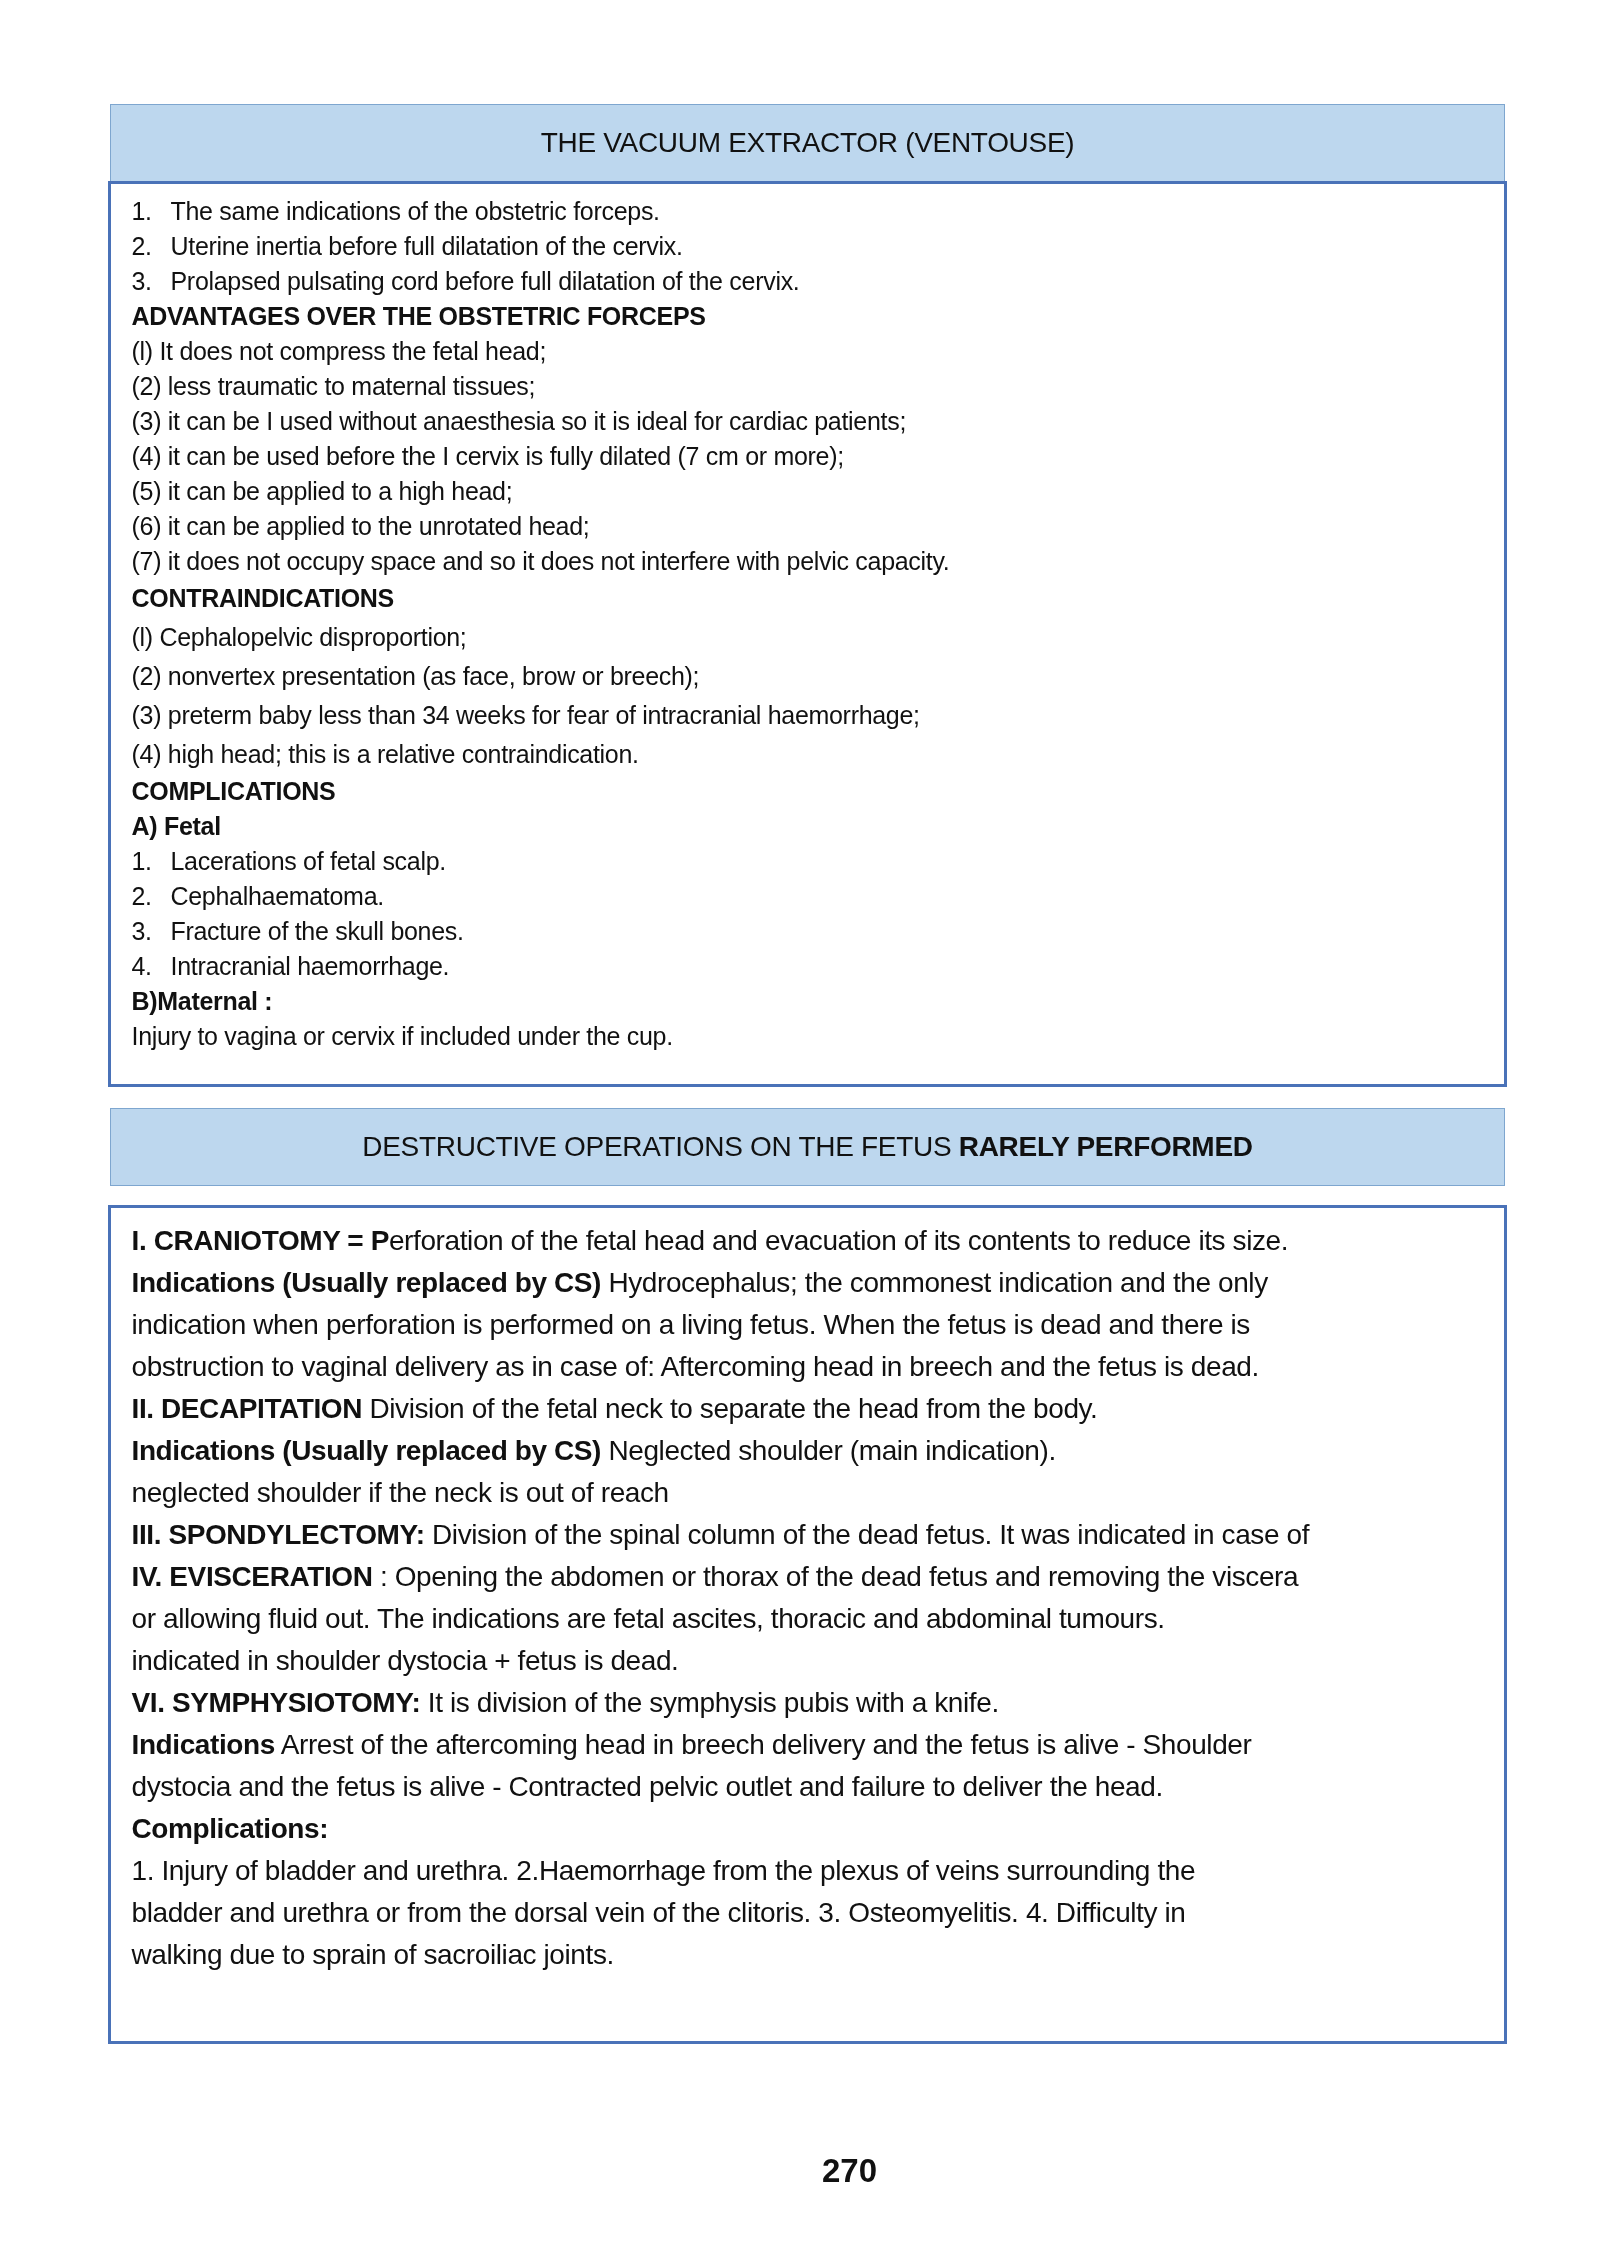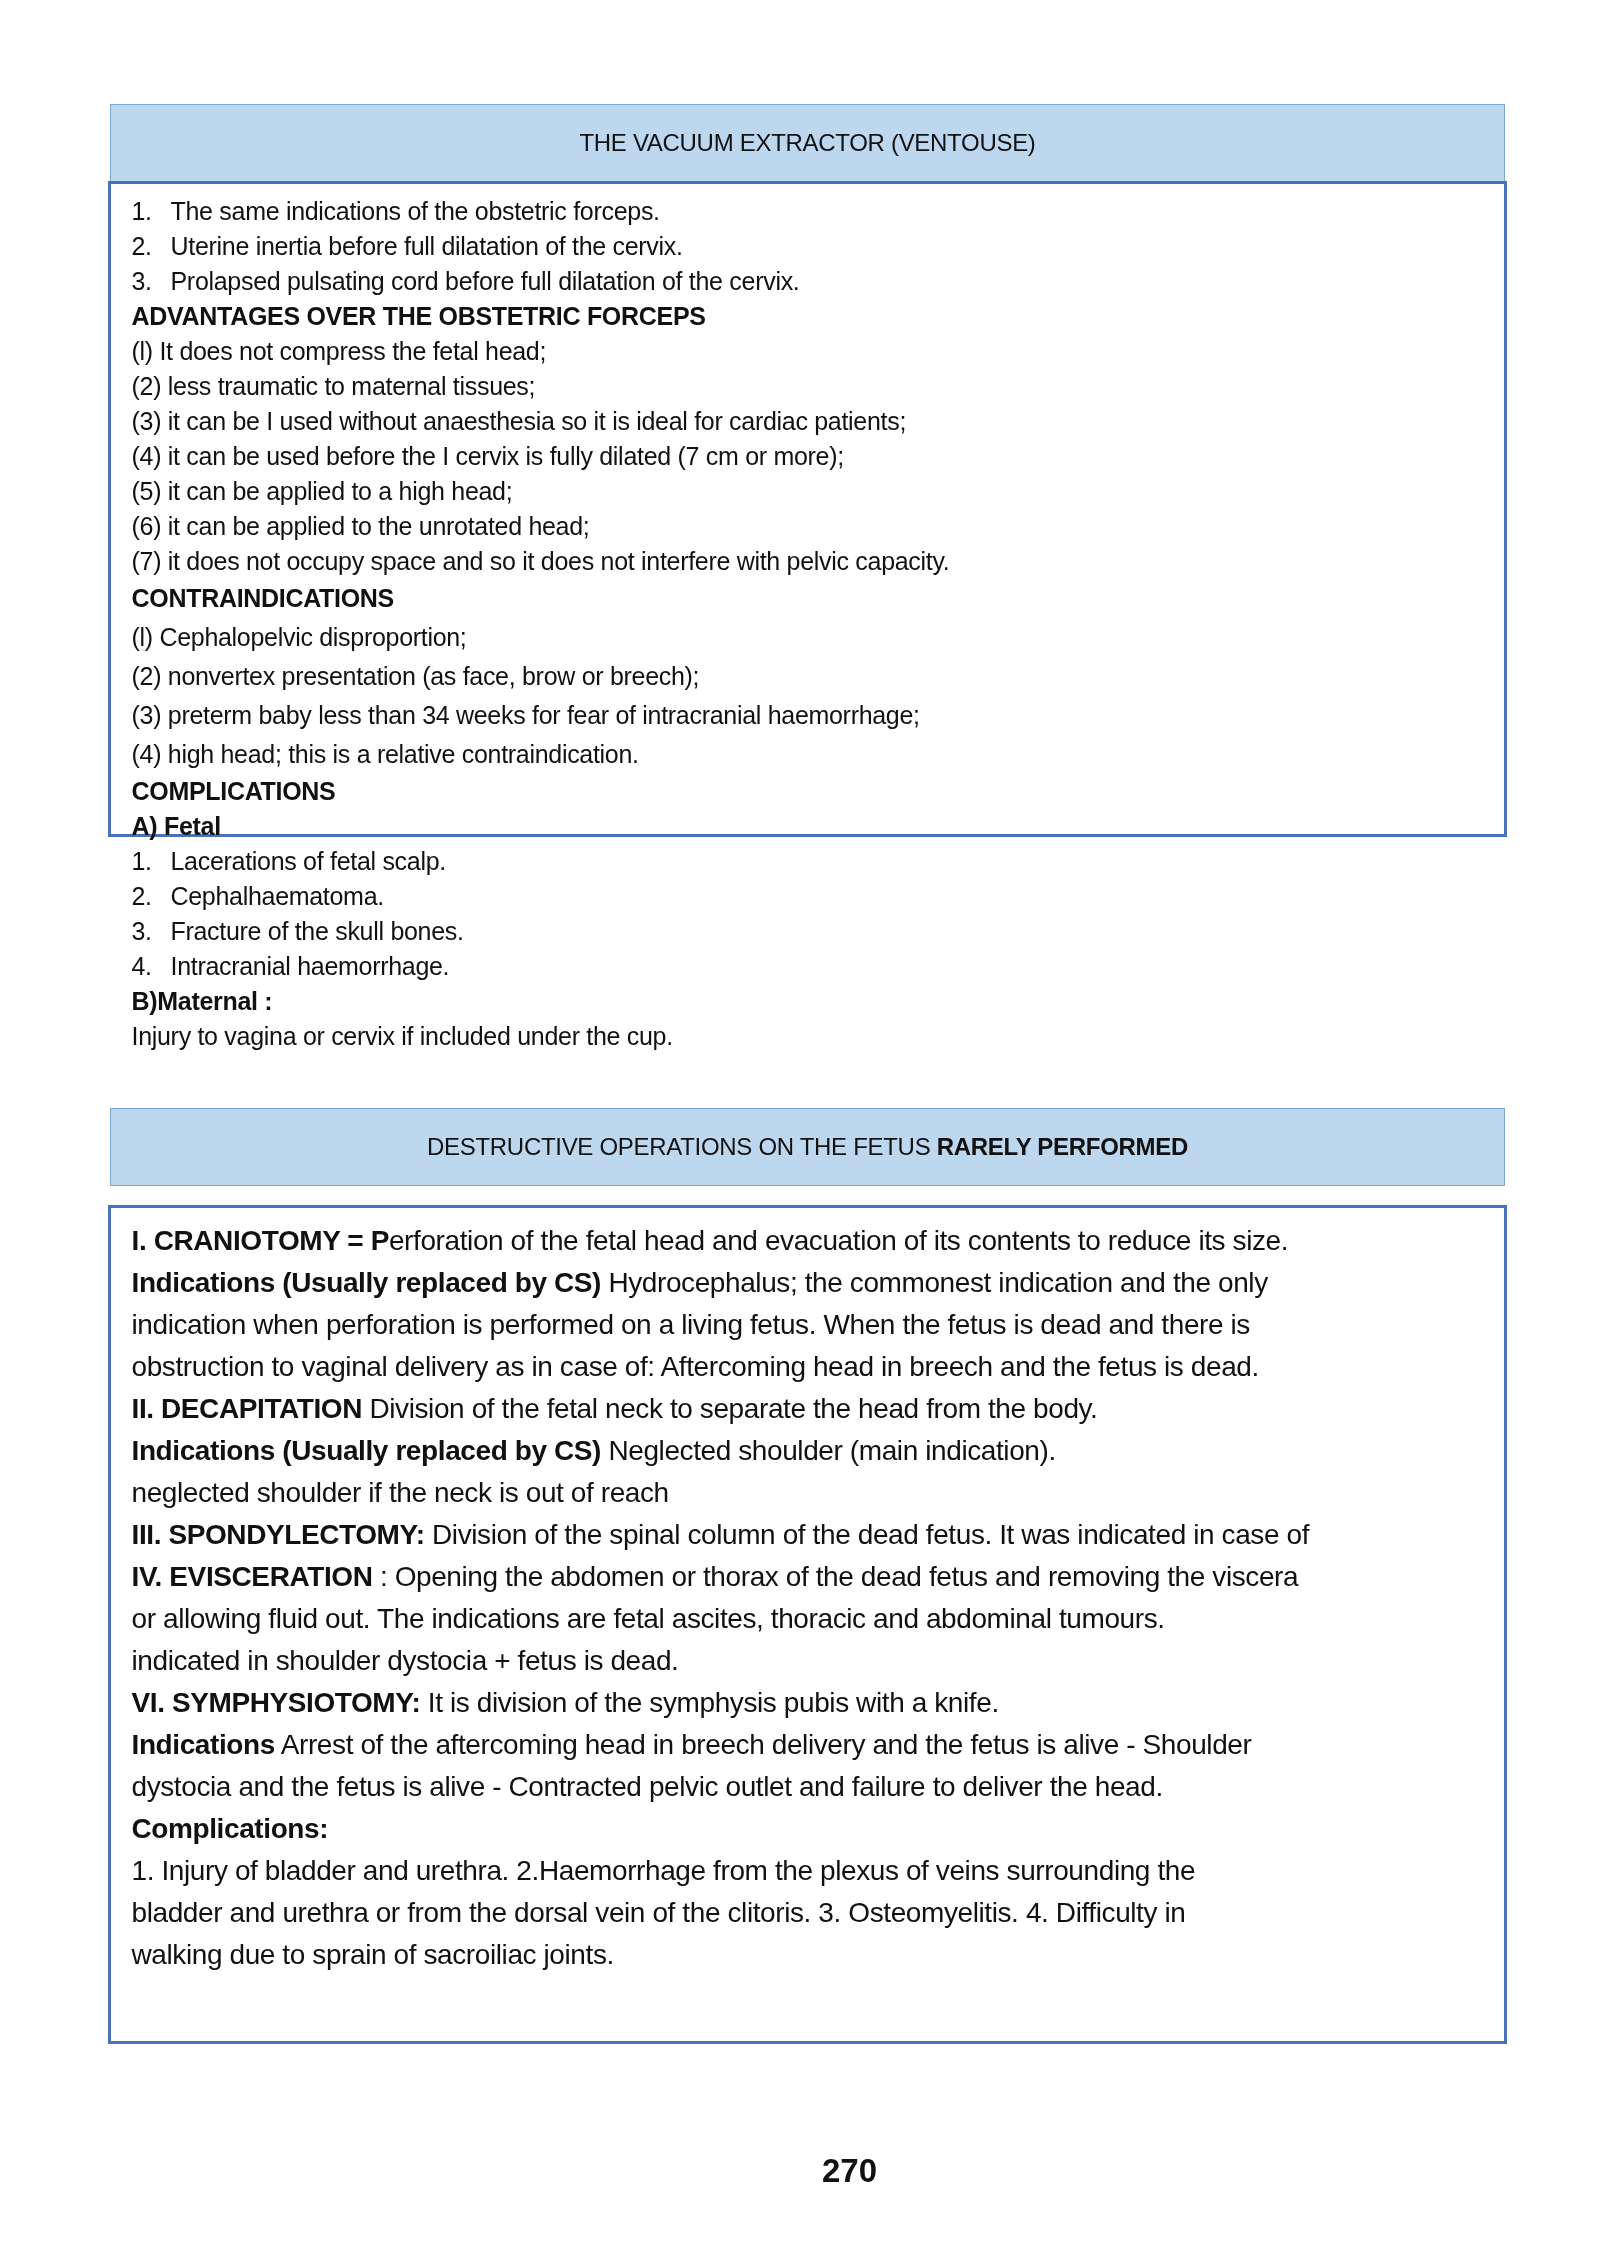--- a/index.html
+++ b/index.html
@@ -15,33 +15,33 @@
     .header-bar {
       position: absolute;
       left: 110px;
       width: 1395px;
       background: #bdd7ee;
       border: 1.5px solid #7ea6cf;
       box-sizing: border-box;
       display: flex;
       align-items: center;
       justify-content: center;
-      font-size: 24px;
+      font-size: 28px;
       letter-spacing: -0.3px;
     }
     .header-bar .bold { font-weight: bold; }
     .content-box {
       position: absolute;
       left: 108px;
       width: 1399px;
       border: 3.4px solid #4a72b8;
       box-sizing: border-box;
       background: #ffffff;
     }
-    #box1 { top: 181px; height: 656px; padding: 9.8px 0 0 20.5px; }
+    #box1 { top: 181px; height: 906px; padding: 9.8px 0 0 20.5px; }
     #box1 .line {
       font-size: 25px;
       line-height: 35px;
       white-space: nowrap;
       letter-spacing: -0.3px;
     }
     #box1 .line.tall { line-height: 39px; }
     #box1 .line.bold { font-weight: bold; }
     #box1 .num { display: inline-block; width: 39px; }
     #box3 { top: 1205px; height: 839px; padding: 11.7px 19.5px 0 20.5px; }

